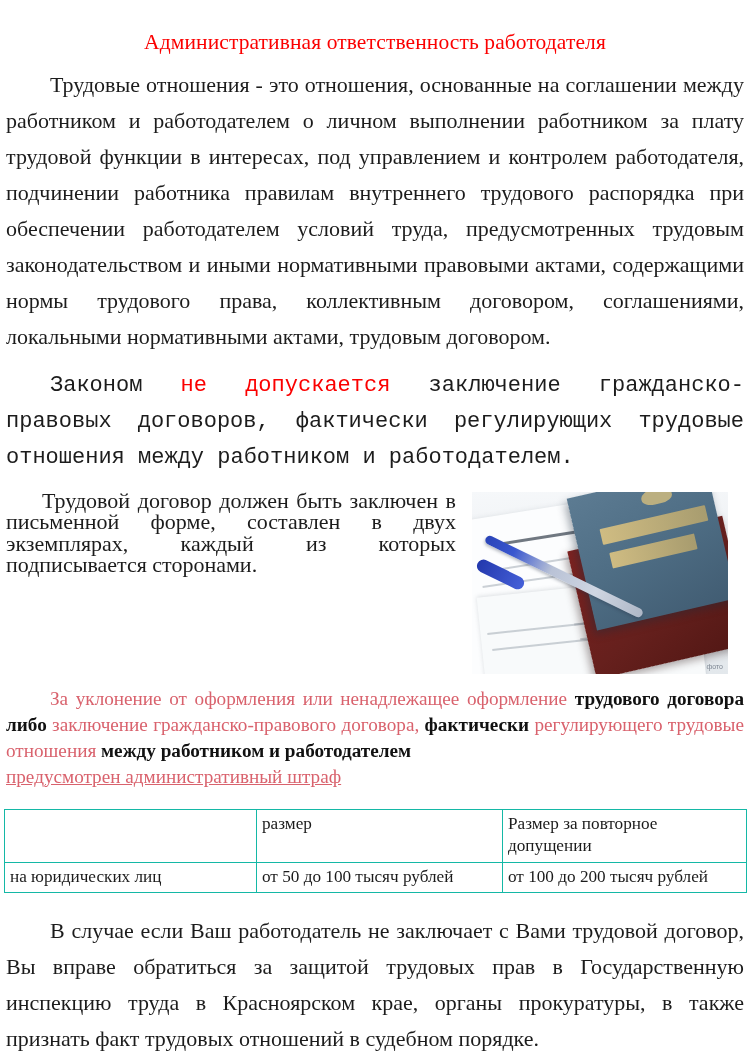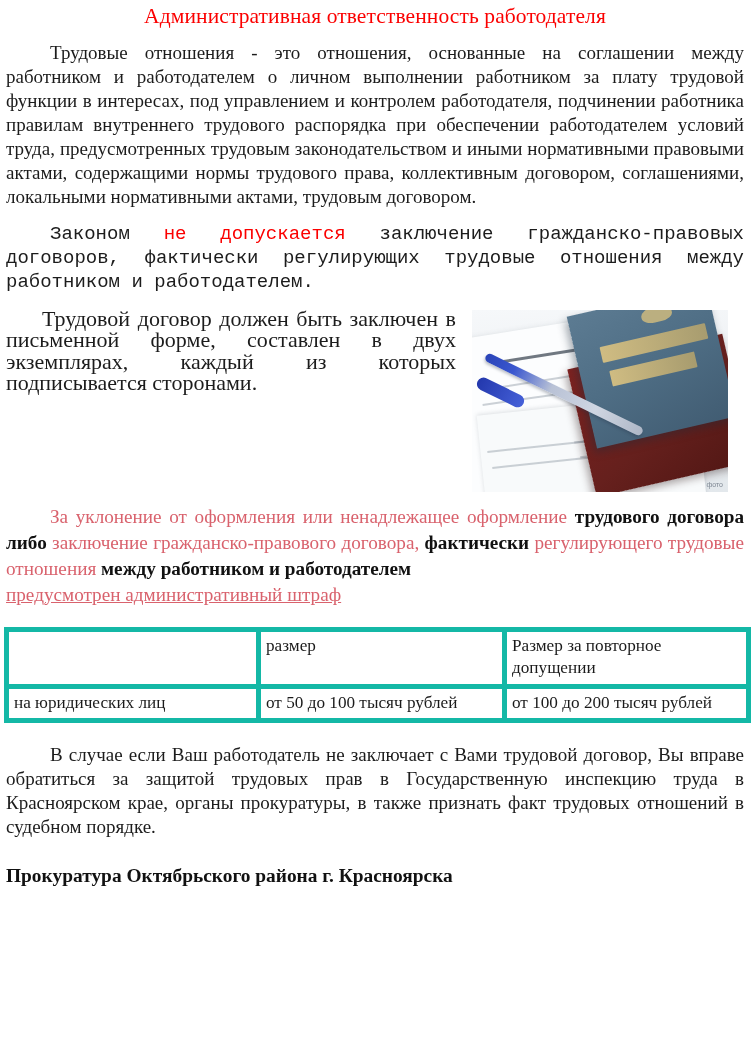--- a/index.html
+++ b/index.html
@@ -22,31 +22,31 @@
     padding: 0 8px 0 6px;
   }
 
   
   .doc-title {
     color: #fb0000;
     font-size: 21.5px;
     text-align: center;
     font-weight: normal;
     margin: 0;
-    padding-top: 5px;
+    padding-top: 31px;
     letter-spacing: 0.1px;
     line-height: 1.1;
   }
 
   
   .para {
     text-align: justify;
     text-justify: inter-word;
-    font-size: 19px;
-    line-height: 24px;
+    font-size: 22px;
+    line-height: 36px;
     margin: 0;
     text-indent: 44px;
     color: #1c1c1c;
     hyphens: none;
   }
   .block-1 { margin-top: 12px; }
   .block-2 { margin-top: 13px; font-family: Liberation Mono, monospace; }
 
   .red { color: #fb0000; }
   .soft-red { color: #d9626d; }
@@ -193,21 +193,21 @@
   table.fine-table {
     border-collapse: collapse;
     width: 742px;
     margin-top: 1px;
     margin-left: -2px;
     table-layout: fixed;
     font-size: 17.2px;
     line-height: 22.5px;
   }
   table.fine-table td, table.fine-table th {
-    border: 5px solid #14b8a6;
+    border: 1px solid #14b8a6;
     vertical-align: top;
     padding: 3px 7px 4px 5px;
     font-weight: normal;
     text-align: left;
     color: #1b1b1b;
   }
   .col-a { width: 252px; }
   .col-b { width: 246px; }
   .col-c { width: 244px; }
   .hdr-row td { height: 44px; }

